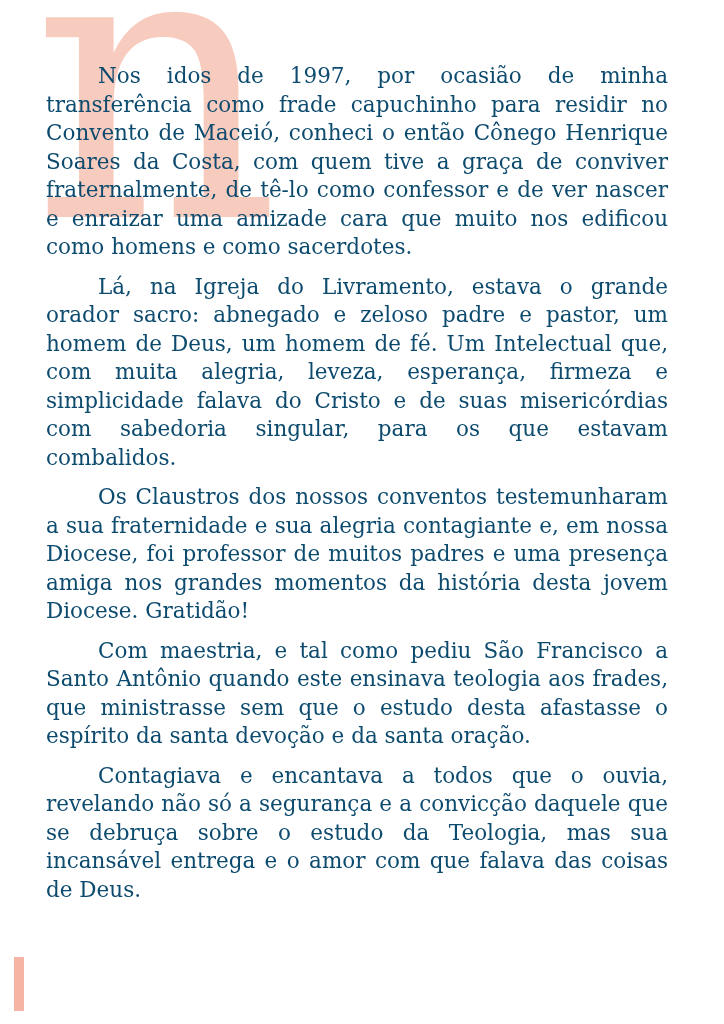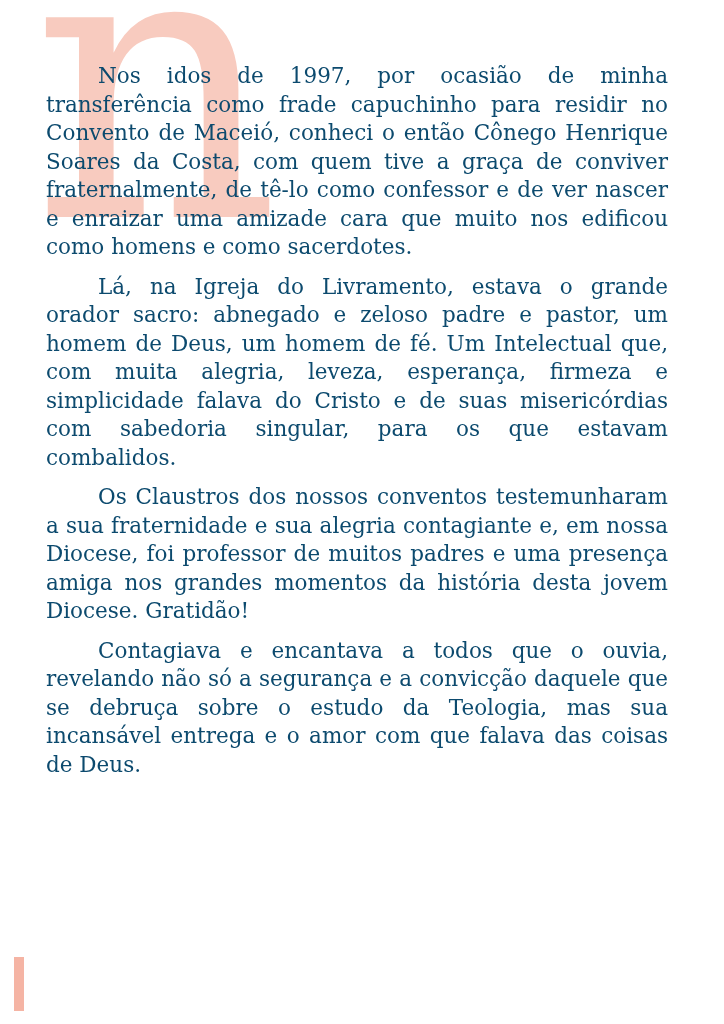--- a/index.html
+++ b/index.html
@@ -71,20 +71,21 @@
 <body>
 
 <div class="page">
 
   <div class="dropcap">n</div>
 
   <div class="text-col">
     <p>Nos idos de 1997, por ocasião de minha transferência como frade capuchinho para residir no Convento de Maceió, conheci o então Cônego Henrique Soares da Costa, com quem tive a graça de conviver fraternalmente, de tê-lo como confessor e de ver nascer e enraizar uma amizade cara que muito nos edificou como homens e como sacerdotes.</p>
     <p>Lá, na Igreja do Livramento, estava o grande orador sacro: abnegado e zeloso padre e pastor, um homem de Deus, um homem de fé. Um Intelectual que, com muita alegria, leveza, esperança, firmeza e simplicidade falava do Cristo e de suas misericórdias com sabedoria singular, para os que estavam combalidos.</p>
     <p>Os Claustros dos nossos conventos testemunharam a sua fraternidade e sua alegria contagiante e, em nossa Diocese, foi professor de muitos padres e uma presença amiga nos grandes momentos da história desta jovem Diocese. Gratidão!</p>
+    <p>Com maestria, e tal como pediu São Francisco a Santo Antônio quando este ensinava teologia aos frades, que ministrasse sem que o estudo desta afastasse o espírito da santa devoção e da santa oração.</p>
     <p>Contagiava e encantava a todos que o ouvia, revelando não só a segurança e a convicção daquele que se debruça sobre o estudo da Teologia, mas sua incansável entrega e o amor com que falava das coisas de Deus.</p>
 
   </div>
 
   <div class="accent-bar"></div>
 
   <div class="footer-caption">Dom Henrique Soares da Costa - 1º ano de sua Páscoa</div>
 
 </div>
 

